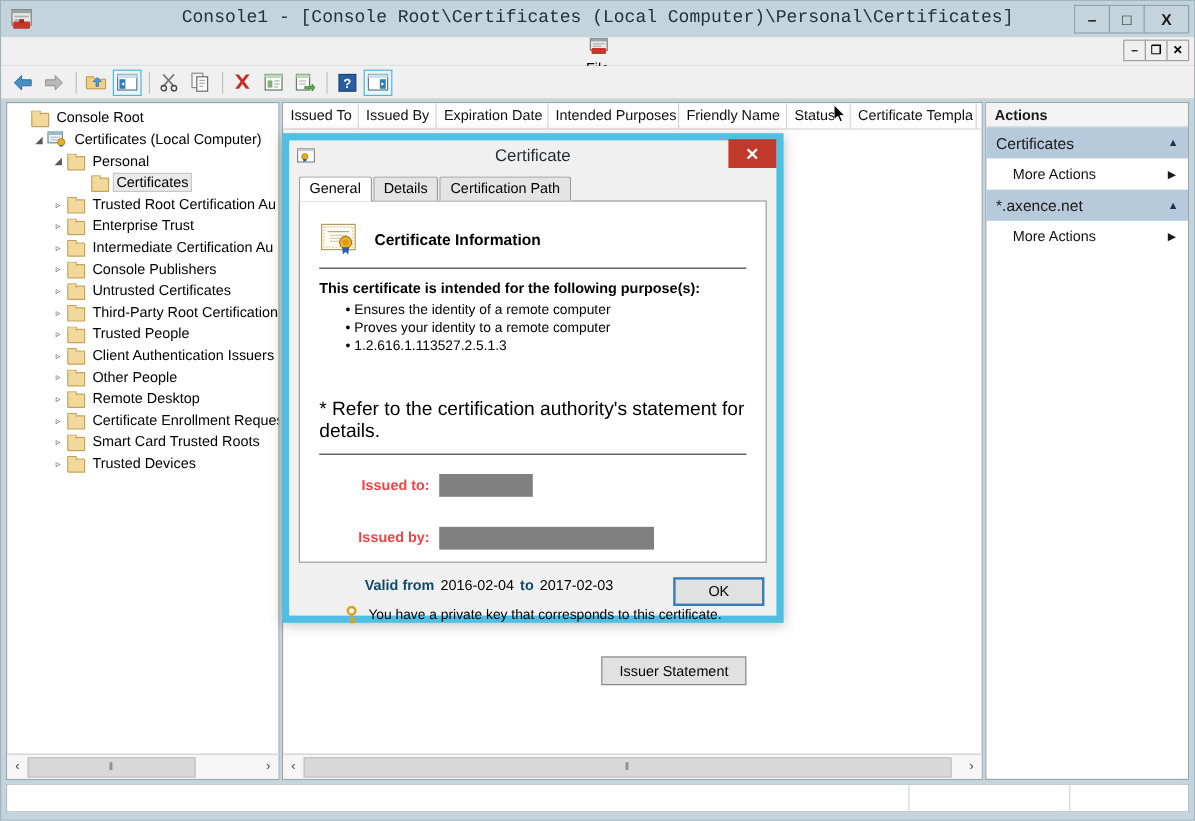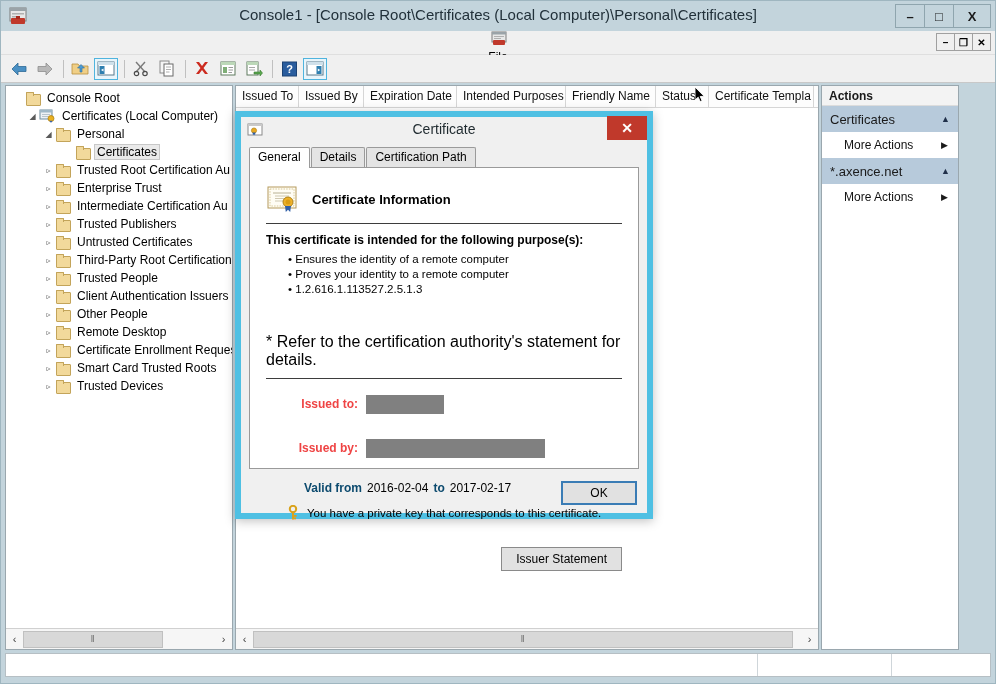--- a/index.html
+++ b/index.html
@@ -25,21 +25,21 @@
     display: flex; align-items: center;
   }
   #title-icon {
     width: 22px; height: 22px; margin-left: 6px;
     position: relative; flex: 0 0 auto;
   }
   #title-text {
     position: absolute; left: 0; right: 0; top: 5px;
     text-align: center;
     font-size: 15px; color: #22313a;
-    font-family: Liberation Sans, sans-serif;
+    font-family: Liberation Mono, monospace;
   }
   #win-btns {
     position: absolute; right: 4px; top: 3px;
     display: flex; height: 24px; align-items: stretch;
   }
   .wbtn {
     width: 30px; border: 1px solid #8fa5ae; margin-left: -1px;
     background: #c3d4dc;
     display: flex; align-items: center; justify-content: center;
     font-size: 13px; color: #1a1a1a; font-weight: bold;
@@ -158,21 +158,21 @@
   }
   .sb-thumb {
     height: 17px; background: #d8d8d8; border: 1px solid #c0c0c0;
     display: flex; align-items: center; justify-content: center;
     font-size: 9px; color: #666; letter-spacing: 1px; cursor: default;
   }
   .sb-track { flex: 1; height: 19px; }
 
   
   #actions-pane {
-    position: absolute; left: 816px; top: 0; width: 138px; height: 565px;
+    position: absolute; left: 816px; top: 0; width: 170px; height: 565px;
     background: #ffffff; border: 1px solid #9aa7ae;
   }
   #actions-title {
     height: 20px; background: #f3f3f3; border-bottom: 1px solid #dcdcdc;
     font-weight: bold; font-size: 12px; color: #1a1a1a;
     padding: 3px 0 0 7px; cursor: default;
   }
   .act-group-head {
     height: 26px; background: #b7cadb;
     display: flex; align-items: center; justify-content: space-between;
@@ -451,21 +451,21 @@
           <span class="tlabel">Enterprise Trust</span>
         </div>
         <div class="tnode" style="padding-left:36px;">
           <span class="expander">▹</span>
           <span class="folder"></span>
           <span class="tlabel">Intermediate Certification Au</span>
         </div>
         <div class="tnode" style="padding-left:36px;">
           <span class="expander">▹</span>
           <span class="folder"></span>
-          <span class="tlabel">Trusted Publishers</span>
+          <span class="tlabel">Console Publishers</span>
         </div>
         <div class="tnode" style="padding-left:36px;">
           <span class="expander">▹</span>
           <span class="folder"></span>
           <span class="tlabel">Untrusted Certificates</span>
         </div>
         <div class="tnode" style="padding-left:36px;">
           <span class="expander">▹</span>
           <span class="folder"></span>
           <span class="tlabel">Third-Party Root Certification</span>
@@ -618,21 +618,21 @@
 
         <div class="field-row" style="margin-top:22px;">
           <div class="field-label">Issued by:</div>
           <div class="redacted" style="width:179px;"></div>
         </div>
 
         <div id="valid-row">
           <span class="vb">Valid from</span>
           <span class="vn">2016-02-04</span>
           <span class="vb">to</span>
-          <span class="vn">2017-02-17</span>
+          <span class="vn">2017-02-03</span>
         </div>
 
         <div id="privkey-row">
           <div id="key-icon">
             <svg width="14" height="16" viewBox="0 0 14 16">
               <circle cx="7" cy="4" r="3.2" fill="none" stroke="#d9a21b" stroke-width="2"></circle>
               <rect x="6" y="6.5" width="2" height="8" fill="#d9a21b"></rect>
               <rect x="8" y="10" width="2.6" height="1.8" fill="#d9a21b"></rect>
               <rect x="8" y="12.6" width="2" height="1.7" fill="#d9a21b"></rect>
             </svg>

